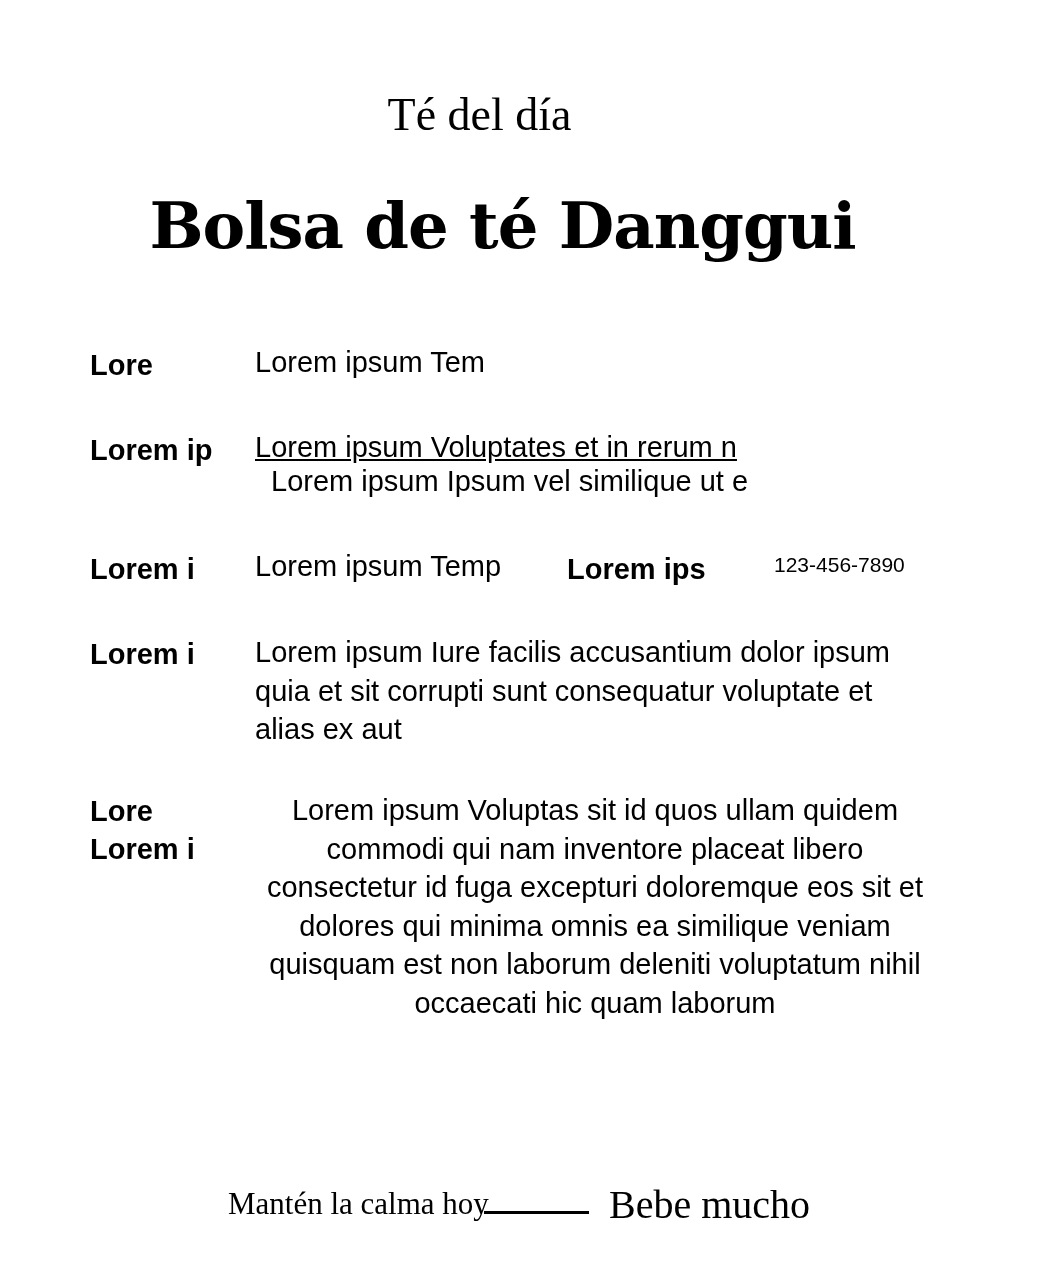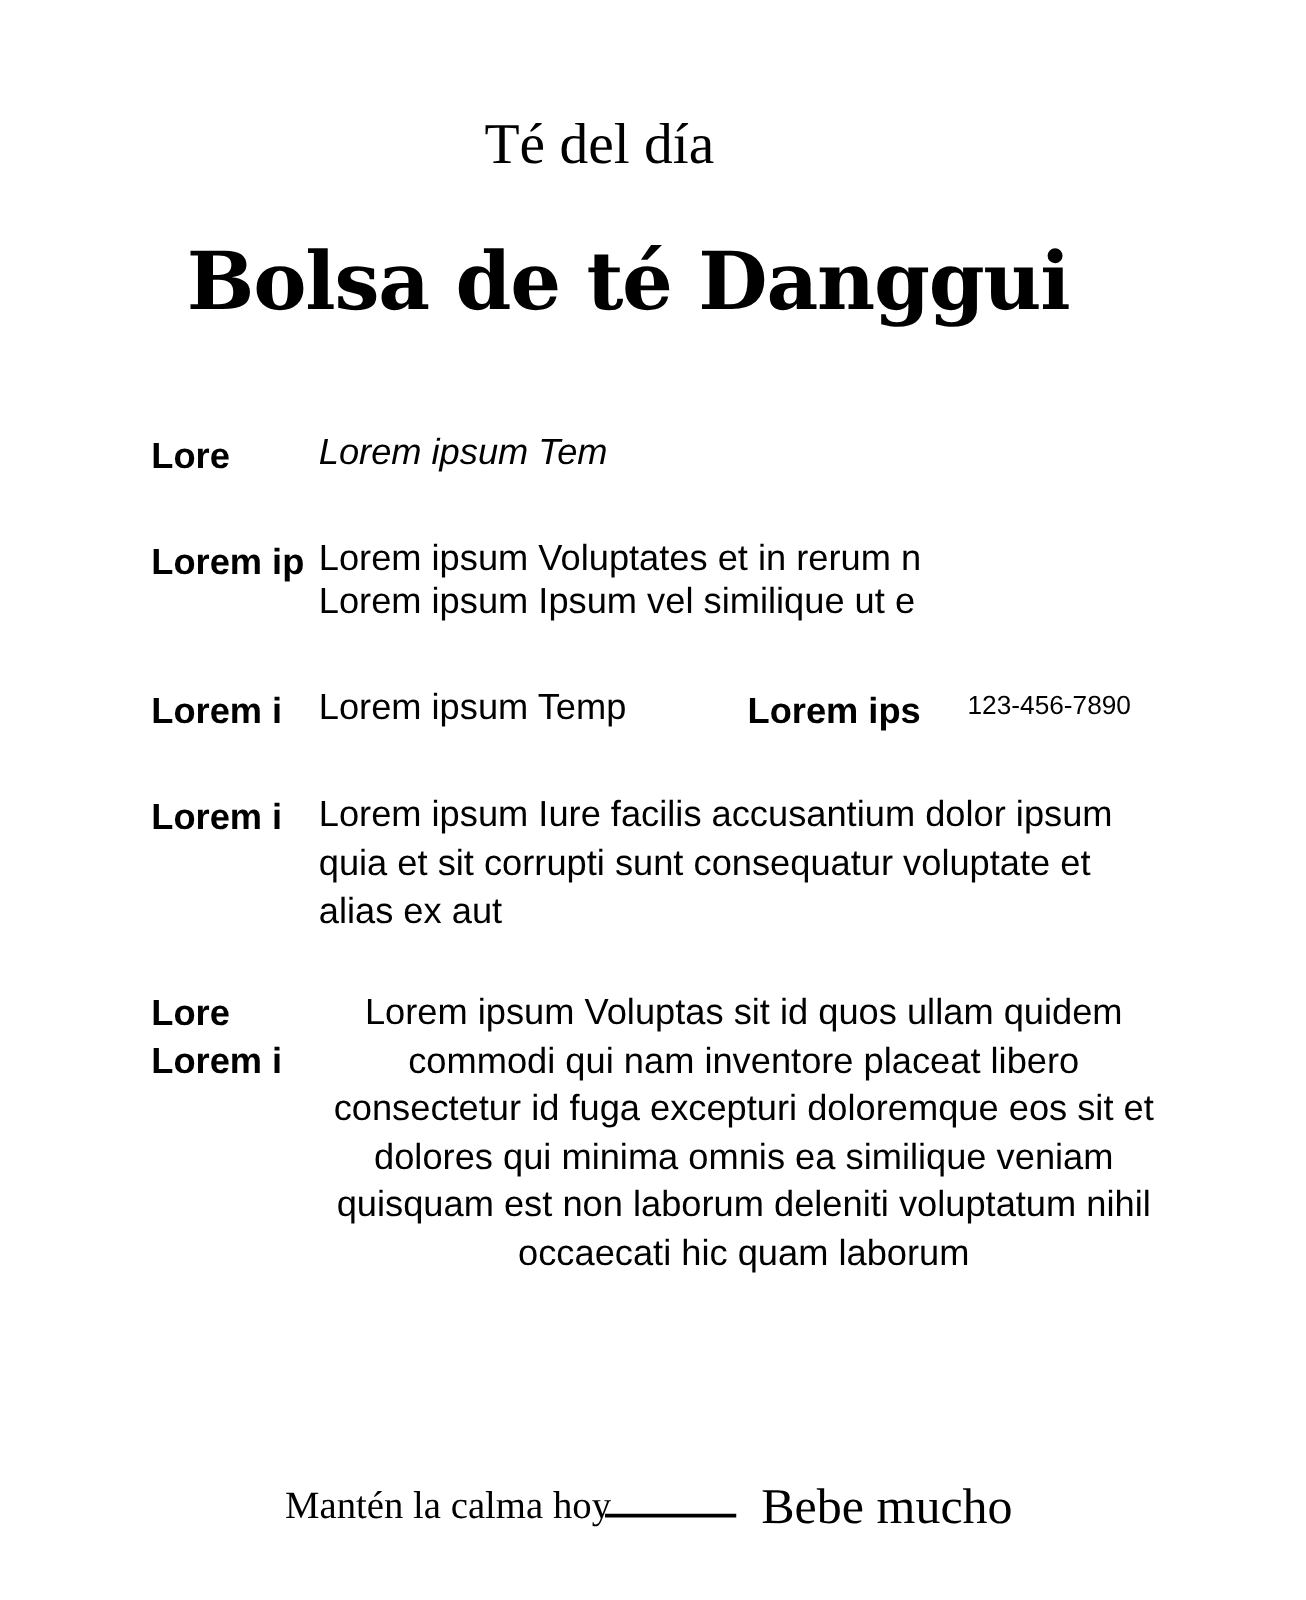--- a/index.html
+++ b/index.html
@@ -1,36 +1,36 @@
 <!DOCTYPE html>
 <html><head>
 <meta charset="utf-8">
 <style>
   html, body { margin: 0; padding: 0; background: #ffffff; }
   body { width: 1045px; height: 1280px; position: relative; overflow: hidden; color: #000; }
   .subtitle { position: absolute; top: 88px; left: 0; width: 959px; text-align: center; font-size: 46px; font-family: "Liberation Serif", serif; }
   .title { position: absolute; top: 188px; left: 0; width: 1005px; text-align: center; font-size: 64px; font-weight: bold; font-family: "DejaVu Serif", serif; letter-spacing: -1px; }
-  .label { position: absolute; left: 90px; font-family: "Liberation Sans", sans-serif; font-weight: bold; font-size: 29px; line-height: 38px; margin-left: 31px; }
+  .label { position: absolute; left: 90px; font-family: "Liberation Sans", sans-serif; font-weight: bold; font-size: 29px; line-height: 38px; }
   .value { position: absolute; left: 255px; font-family: "Liberation Sans", sans-serif; font-size: 29px; line-height: 38.5px; }
   .footer-left { position: absolute; top: 1186px; left: 228px; font-family: "Liberation Serif", serif; font-size: 31px; text-align: right; }
   .footer-line { position: absolute; top: 1211px; left: 484px; width: 105px; height: 3px; background: #000; }
   .footer-right { position: absolute; top: 1181px; left: 609px; font-family: "Liberation Serif", serif; font-size: 40px; text-align: center; }
 </style>
 </head>
 <body>
 
 <div class="subtitle">Té del día</div>
 <div class="title">Bolsa de té Danggui</div>
 
 <div class="label" style="top:346px;">Lore</div>
-<div class="value" style="top:343px;font-style:italic;">Lorem ipsum Tem</div>
+<div class="value" style="top:343px;">Lorem ipsum Tem</div>
 
 <div class="label" style="top:431px;">Lorem ip</div>
-<div class="value" style="top:428px;">Lorem ipsum Voluptates et in rerum n</div>
-<div class="value" style="top:462px;">Lorem ipsum Ipsum vel similique ut e</div>
+<div class="value" style="top:428px;text-decoration:underline;">Lorem ipsum Voluptates et in rerum n</div>
+<div class="value" style="top:462px;margin-left:16px;">Lorem ipsum Ipsum vel similique ut e</div>
 
 <div class="label" style="top:550px;">Lorem i</div>
 <div class="value" style="top:547px;">Lorem ipsum Temp</div>
 <div class="label" style="top:550px; left:567px;">Lorem ips</div>
 <div class="value" style="top:546px; left:740px; font-size:21px;margin-left:34px;">123-456-7890</div>
 
 <div class="label" style="top:635px;">Lorem i</div>
 <div class="value" style="top:633px; width:680px;">Lorem ipsum Iure facilis accusantium dolor ipsum quia et sit corrupti sunt consequatur voluptate et alias ex aut</div>
 
 <div class="label" style="top:792px;">Lore</div>

